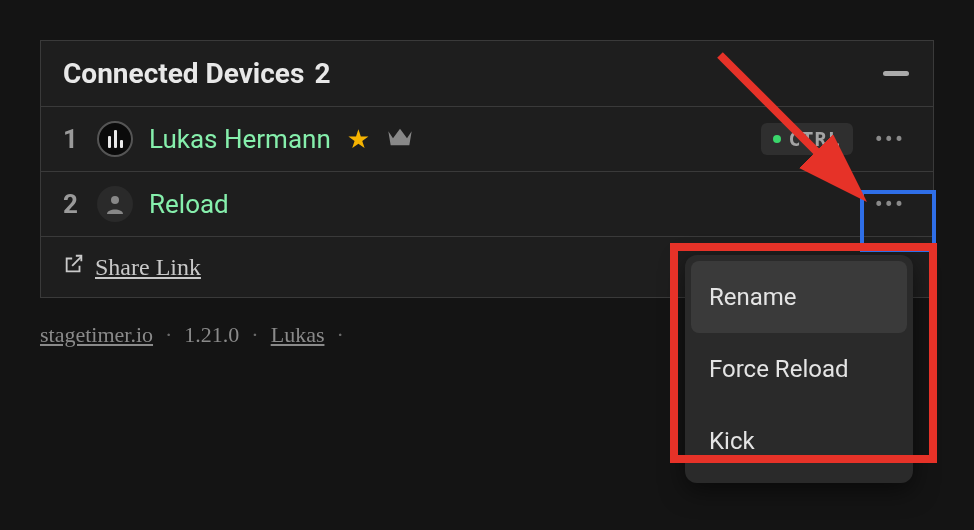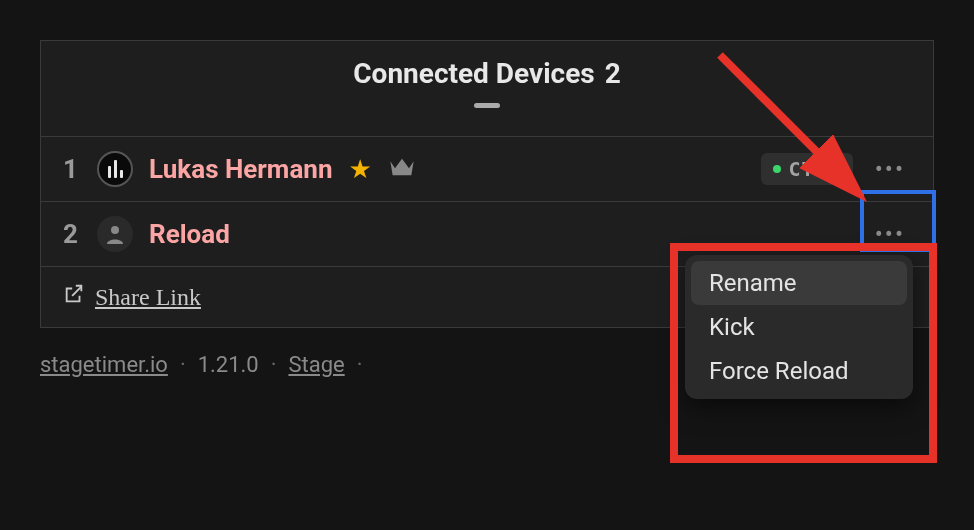--- a/index.html
+++ b/index.html
@@ -16,21 +16,20 @@
       margin: 40px 40px 0 40px;
       border: 1px solid #3a3a3a;
       background: #1e1e1e;
     }
     .panel-header {
       display: flex;
       align-items: center;
       justify-content: space-between;
       padding: 16px 22px;
       border-bottom: 1px solid #3a3a3a;
-      flex-direction: column;
     }
     .panel-title {
       font-size: 28px;
       font-weight: 700;
       color: #e8e8e8;
       display: flex;
       gap: 10px;
     }
     .collapse-btn {
       width: 30px;
@@ -80,22 +79,22 @@
     .bars-icon span {
       width: 3px;
       background: #e8e8e8;
       border-radius: 1px;
     }
     .bars-icon span:nth-child(1) { height: 12px; }
     .bars-icon span:nth-child(2) { height: 18px; }
     .bars-icon span:nth-child(3) { height: 8px; }
     .device-name {
       font-size: 26px;
-      font-weight: 700;
-      color: #fca5a5;
+      font-weight: 400;
+      color: #86efac;
     }
     .star-icon { color: #f5b301; font-size: 26px; }
     .crown-icon svg { width: 28px; height: 22px; }
     .spacer { flex: 1; }
     .badge {
       display: inline-flex;
       align-items: center;
       gap: 8px;
       background: #2f2f2f;
       border-radius: 6px;
@@ -129,36 +128,37 @@
       font-family: Liberation Serif, serif;
     }
     .share-link { text-decoration: underline; cursor: pointer; }
     .footer {
       margin: 24px 40px 0 40px;
       font-size: 22px;
       color: #8a8a8a;
       display: flex;
       gap: 12px;
       align-items: flex-end;
+      font-family: Liberation Serif, serif;
     }
     .footer .link { text-decoration: underline; cursor: pointer; }
     .footer .sep { color: #6a6a6a; }
     .context-menu {
       position: absolute;
       top: 255px;
       left: 685px;
       width: 228px;
       background: #2a2a2a;
       border-radius: 12px;
       box-shadow: 0 8px 24px rgba(0,0,0,.5);
       padding: 6px;
       z-index: 20;
     }
     .menu-item {
-      padding: 8px 18px;
+      padding: 22px 18px;
       font-size: 24px;
       color: #e4e4e4;
       border-radius: 8px;
       cursor: pointer;
     }
     .menu-item.hovered { background: #3a3a3a; }
     .highlight-box {
       position: absolute;
       border: 8px solid #e63228;
       pointer-events: none;
@@ -239,28 +239,28 @@
     </span>
     <span class="share-link">Share Link</span>
   </div>
 </div>
 
 <div class="footer">
   <span class="link">stagetimer.io</span>
   <span class="sep">·</span>
   <span>1.21.0</span>
   <span class="sep">·</span>
-  <span class="link">Stage</span>
+  <span class="link">Lukas</span>
   <span class="sep">·</span>
 </div>
 
 <div class="context-menu">
   <div class="menu-item hovered">Rename</div>
+  <div class="menu-item">Force Reload</div>
   <div class="menu-item">Kick</div>
-  <div class="menu-item">Force Reload</div>
 </div>
 
 <div class="hl-kebab"></div>
 <div class="highlight-box hl-menu"></div>
 
 <svg class="arrow" style="top:45px;left:710px;" width="180" height="180">
   <defs>
       <marker id="ah" markerWidth="10" markerHeight="10" refX="6" refY="3" orient="auto">
         <path d="M0,0 L0,6 L9,3 z" fill="#e63228"></path>
       </marker>

